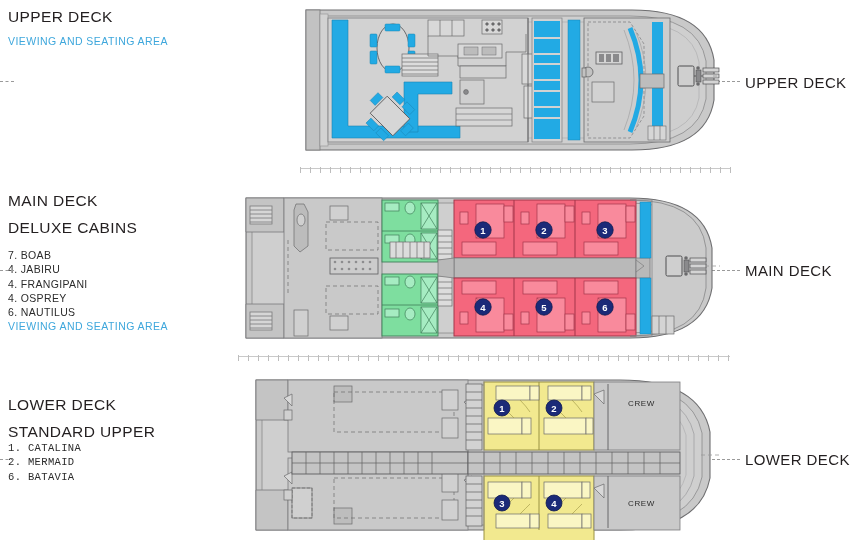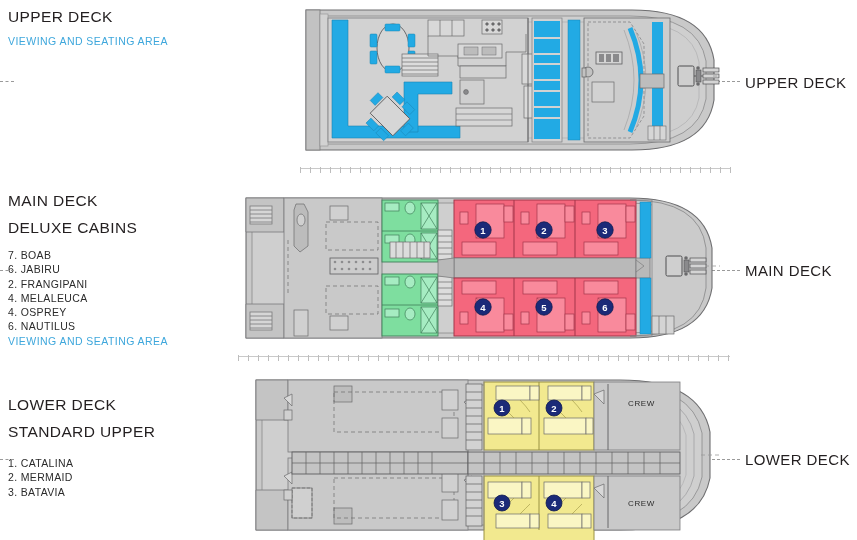--- a/index.html
+++ b/index.html
@@ -46,36 +46,35 @@
   <div class="txt" style="top:8px;">
     <div class="deck-title">UPPER DECK</div>
     <div class="legend-blue" style="margin-top:9px;">VIEWING AND SEATING AREA</div>
   </div>
 
   <div class="txt" style="top:192px;">
     <div class="deck-title">MAIN DECK</div>
     <div class="deck-sub" style="margin-top:9px;">DELUXE CABINS</div>
     <div class="cabin-list" style="margin-top:11px;">
       <div>7. BOAB</div>
-      <div>6. JABIRU</div>
-      <div>2. FRANGIPANI</div>
-      <div>4. MELALEUCA</div>
+      <div>4. JABIRU</div>
+      <div>4. FRANGIPANI</div>
       <div>4. OSPREY</div>
       <div>6. NAUTILUS</div>
     </div>
     <div class="legend-blue" style="margin-top:1px;">VIEWING AND SEATING AREA</div>
   </div>
 
   <div class="txt" style="top:396px;">
     <div class="deck-title">LOWER DECK</div>
     <div class="deck-sub" style="margin-top:9px;">STANDARD UPPER</div>
-    <div class="cabin-list" style="margin-top:15px;">
+    <div class="cabin-list" style="margin-top:0;font-family:Liberation Mono, monospace;">
       <div>1. CATALINA</div>
       <div>2. MERMAID</div>
-      <div>3. BATAVIA</div>
+      <div>6. BATAVIA</div>
     </div>
   </div>
 
   <div class="right-label" style="left:745px;top:74px;">UPPER DECK</div>
   <div class="right-label" style="left:745px;top:262px;">MAIN DECK</div>
   <div class="right-label" style="left:745px;top:451px;">LOWER DECK</div>
 
   <div class="leader" style="left:712px;top:81px;width:28px;"></div>
   <div class="leader" style="left:712px;top:270px;width:28px;"></div>
   <div class="leader" style="left:712px;top:459px;width:28px;"></div>

